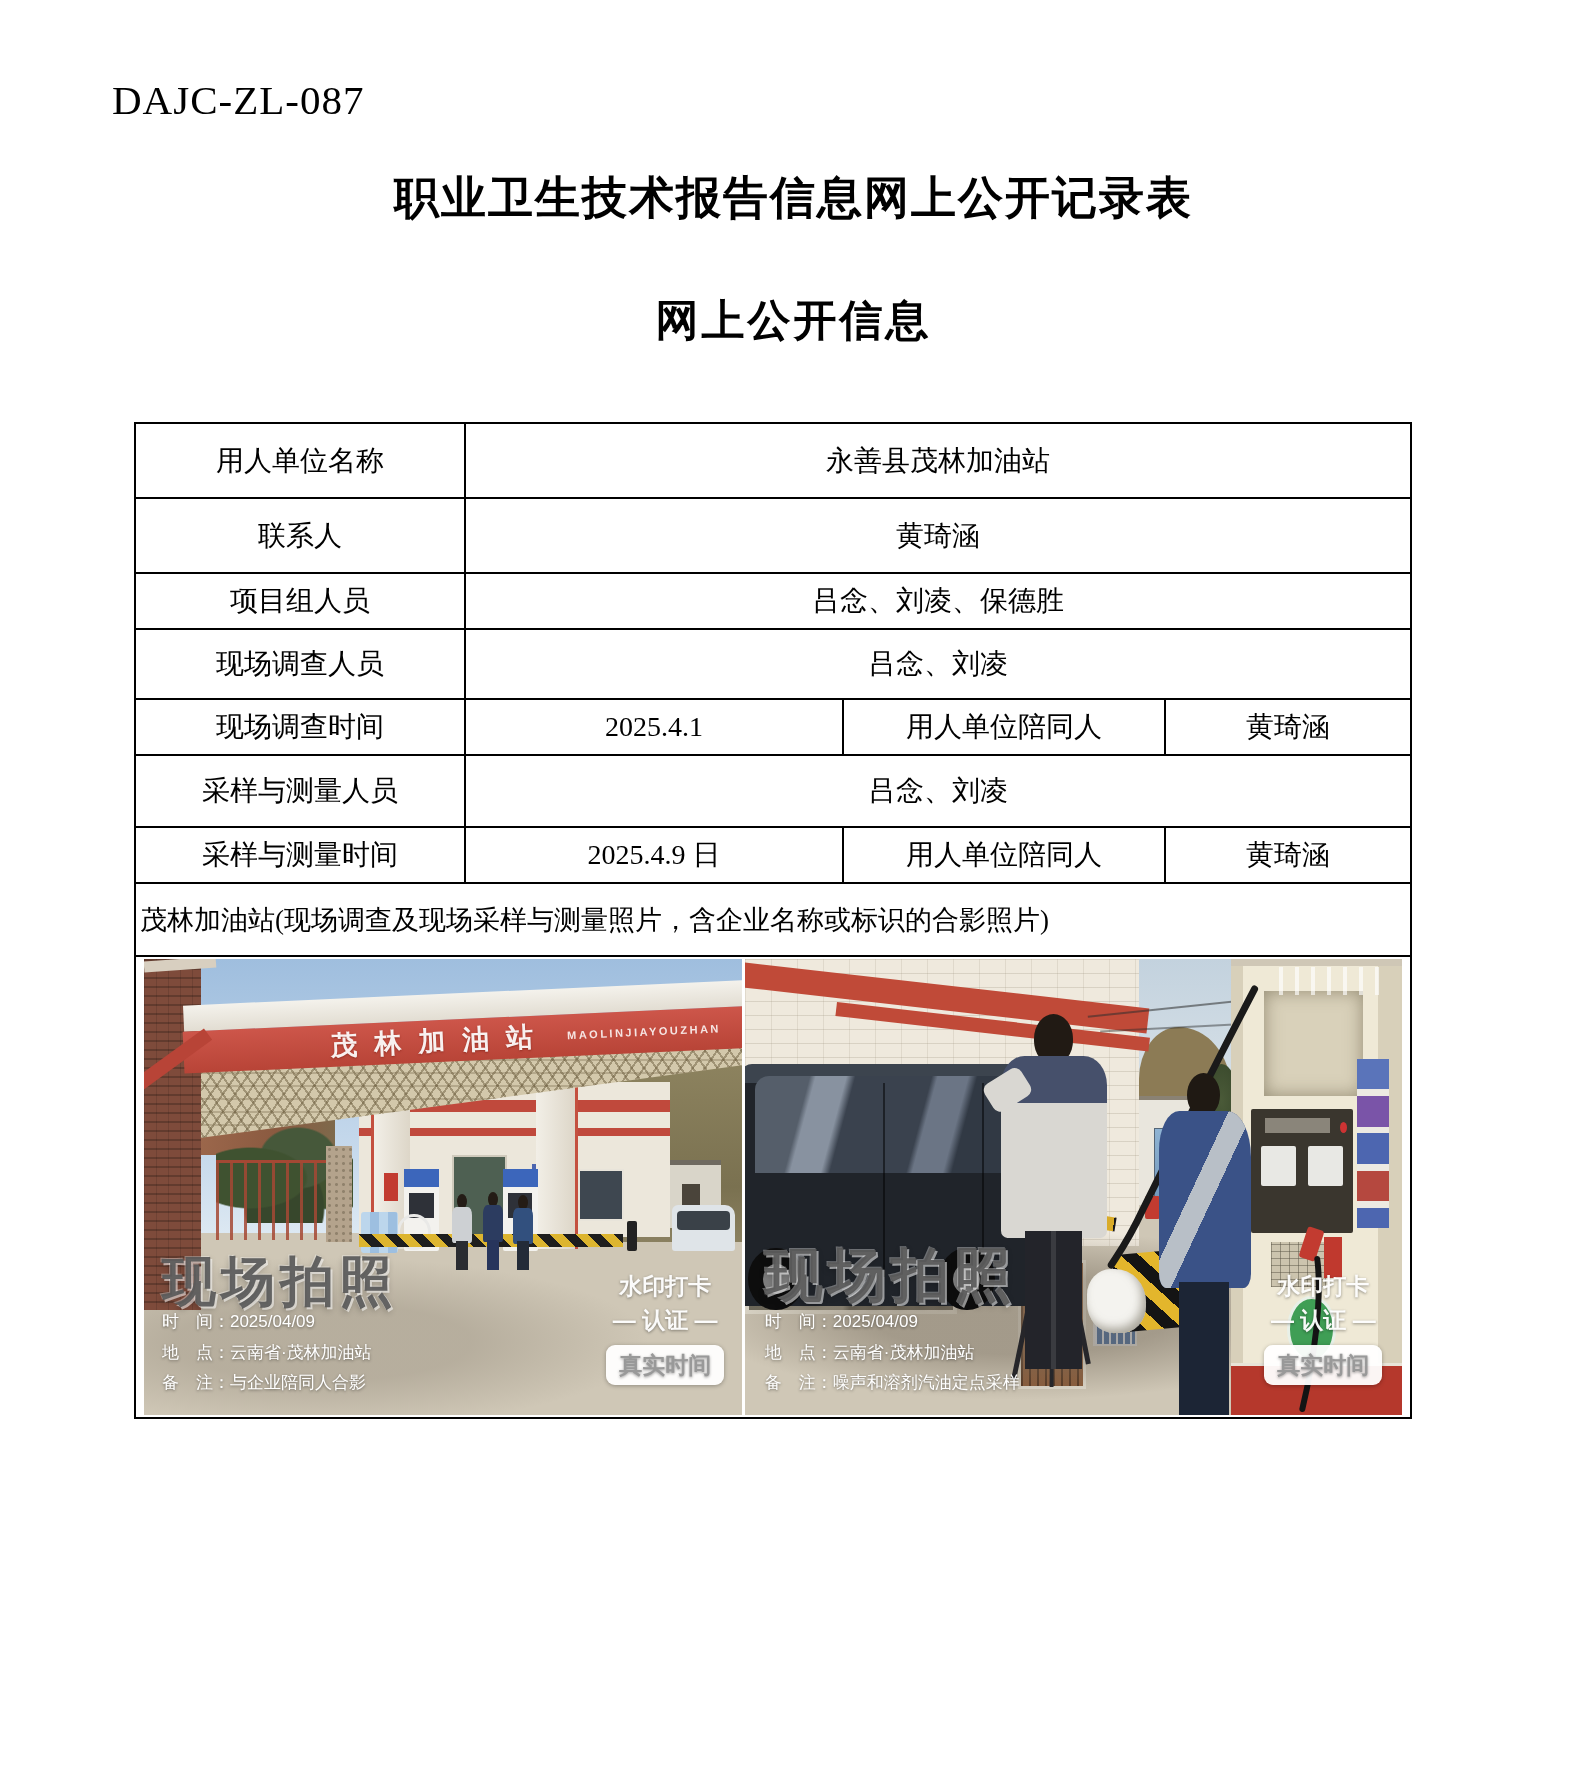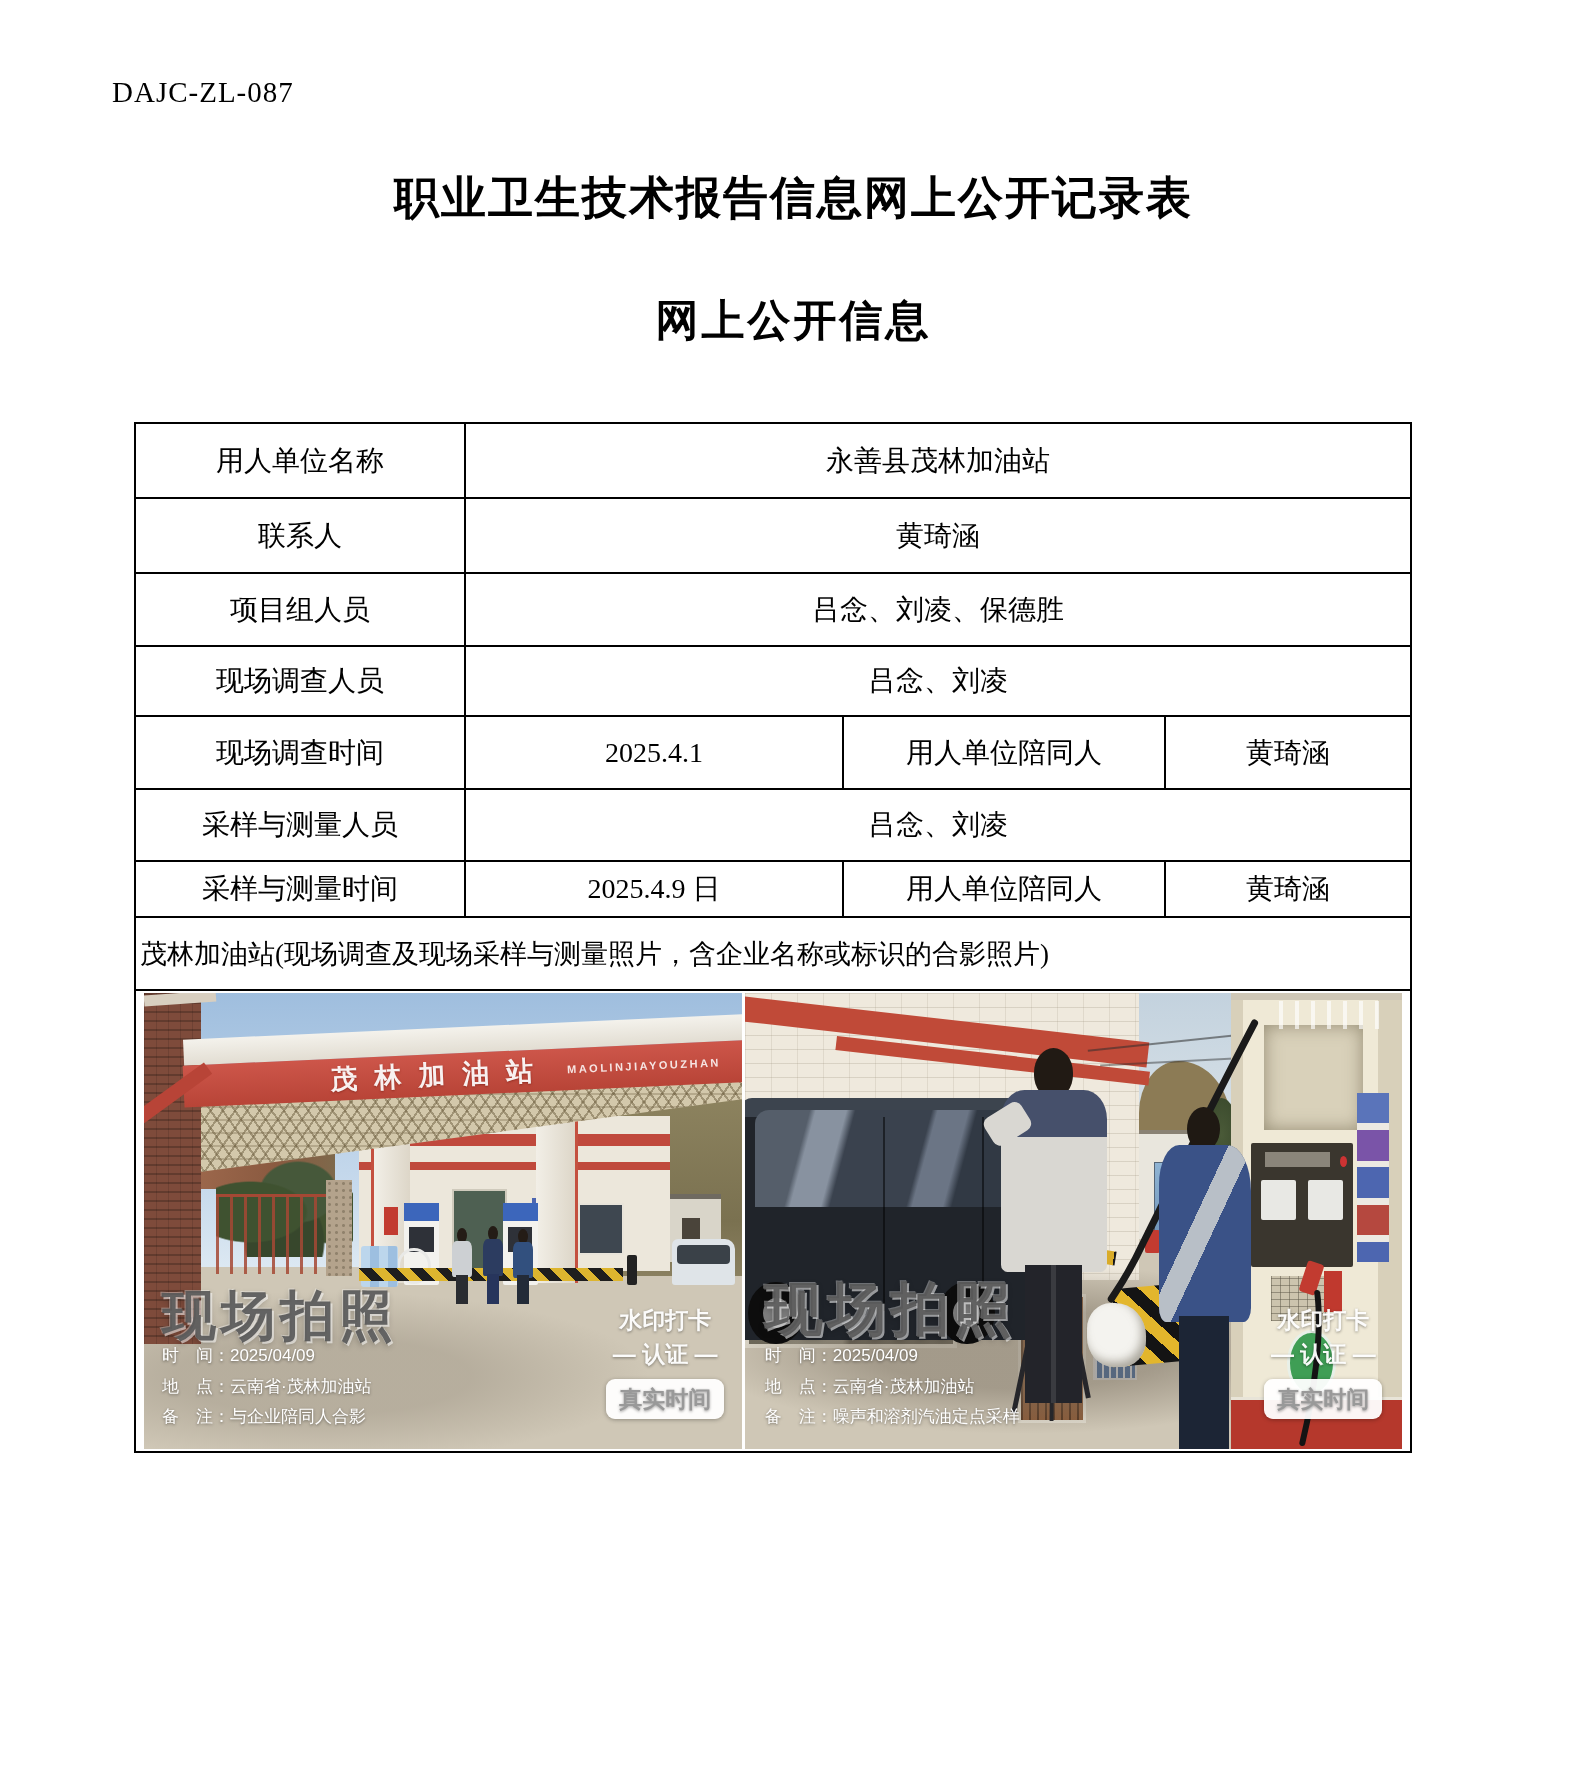--- a/index.html
+++ b/index.html
@@ -2,29 +2,29 @@
 <html><head>
 <meta charset="utf-8">
 <style>
   html,body { margin:0; padding:0; }
   body {
     width:1587px; height:1778px; position:relative; background:#ffffff;
     font-family:"Liberation Serif","DejaVu Serif",serif; color:#000;
     overflow:hidden;
   }
   .ab { position:absolute; }
-  .doc-code { position:absolute; left:112px; top:76px; font-size:29px; letter-spacing:1px; }
+  .doc-code { position:absolute; left:112px; top:76px; font-size:41px; letter-spacing:1px; }
   .title { position:absolute; left:0; top:168px; width:100%; margin:0; text-align:center;
            font-size:45px; font-weight:bold; letter-spacing:2px; }
   .subtitle { position:absolute; left:0; top:292px; width:100%; margin:0; text-align:center;
            font-size:43px; font-weight:bold; letter-spacing:3px; }
   table.info { position:absolute; left:134px; top:422px; width:1276px;
            border-collapse:collapse; table-layout:fixed; font-size:28px; text-align:center; }
   table.info td { border:2px solid #000; padding:0 4px; vertical-align:middle; overflow:hidden; }
-  tr.h75 { height:75px; } tr.h135 { height:135px; } tr.h73 { height:73px; }
+  tr.h75 { height:75px; } tr.h135 { height:135px; } tr.h73 { height:56px; }
   tr.h70 { height:70px; } tr.h72 { height:72px; } tr.h71 { height:56px; }
   tr.hcap { height:73px; } tr.hphoto { height:462px; }
   td.caption { text-align:left; padding:4px 8px; font-size:27px; }
   .rpt-line { line-height:1.95; }
   td.photocell { padding:0; vertical-align:top; }
   .photos { display:flex; gap:3px; padding:2px 4px; }
   .photo { position:relative; overflow:hidden; height:456px; background:#cfc7b6;
            font-family:"Liberation Sans","DejaVu Sans",sans-serif; }
   .photo-l { width:601px; } .photo-r { width:660px; }
 

